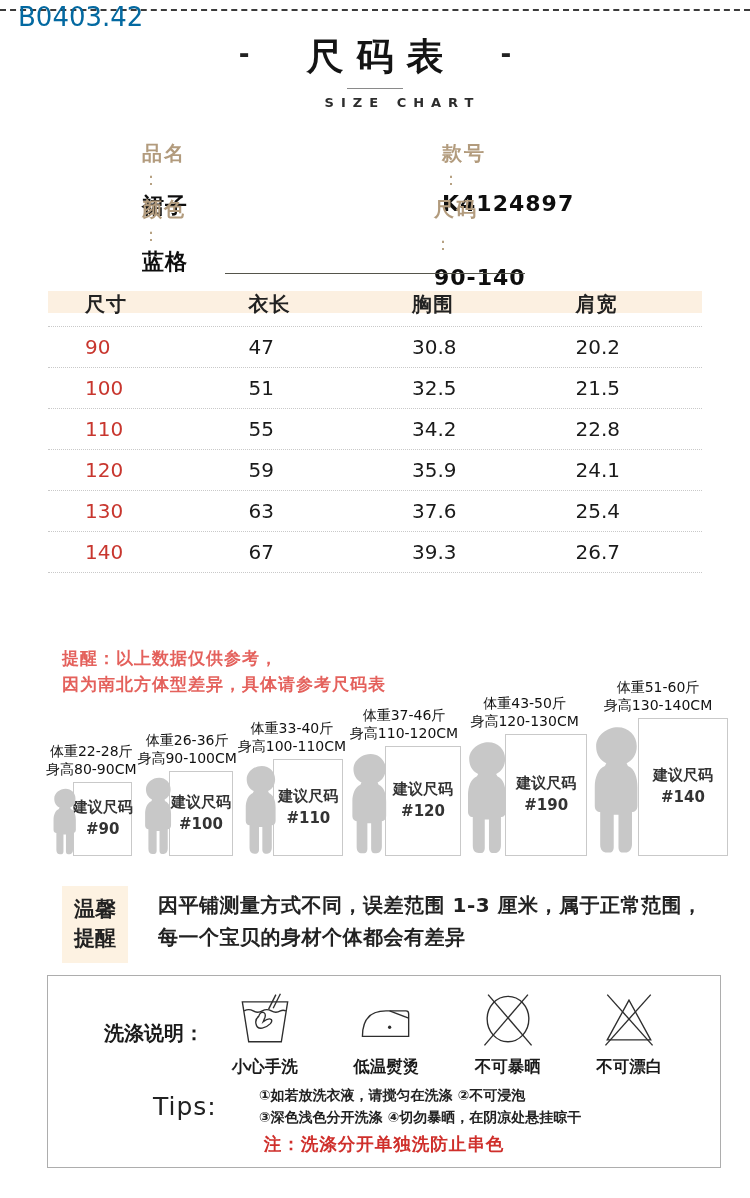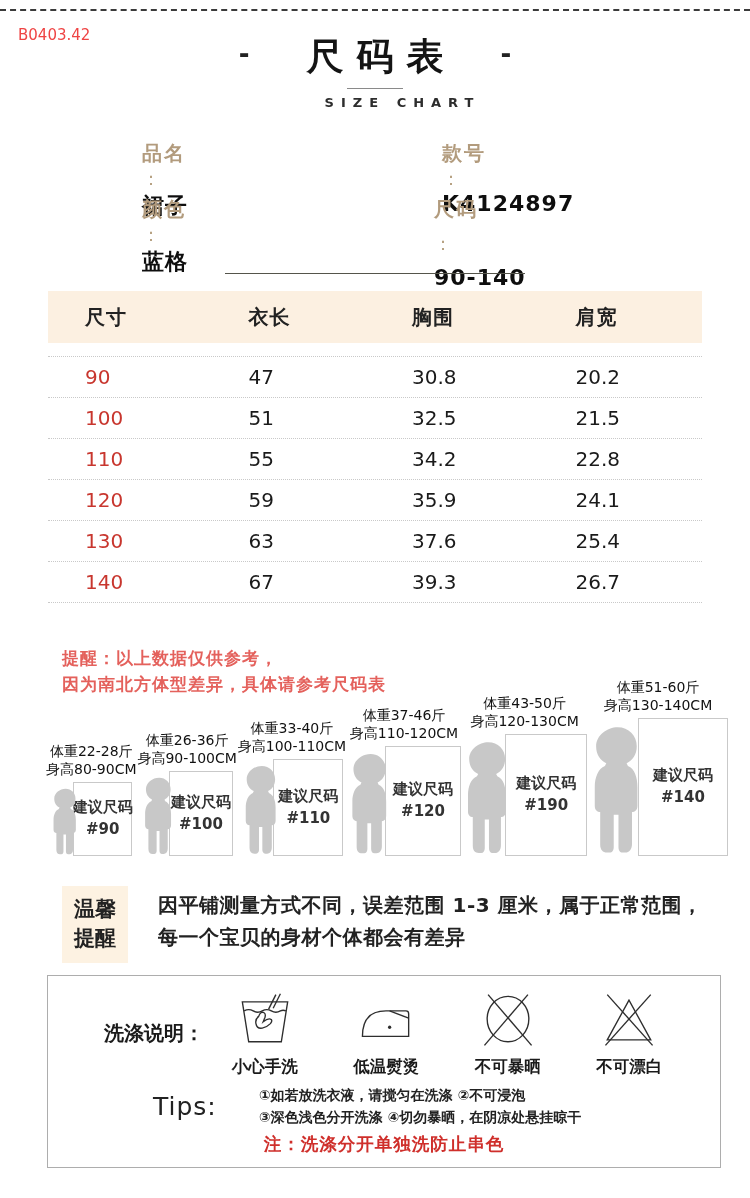--- a/index.html
+++ b/index.html
@@ -1,41 +1,41 @@
 <!DOCTYPE html>
 <html><head>
 <meta charset="utf-8">
 <style>
   html,body{margin:0;padding:0;background:#fff;}
   .page{position:relative;width:750px;height:1198px;background:#fff;overflow:hidden;
         font-family:"DejaVu Sans","Liberation Sans",sans-serif;color:#1a1a1a;}
 
   
   .top-dash{position:absolute;top:9px;left:0;width:750px;border-top:2px dashed #3b3b3b;}
-  .code{position:absolute;top:26px;left:18px;font-size:15px;color:#ef4444;}
+  .code{position:absolute;top:2px;left:18px;font-size:26px;color:#0369a1;}
 
   
   .hdr{position:absolute;top:36px;left:0;width:750px;text-align:center;}
   .hdr-row{display:flex;justify-content:center;align-items:center;gap:44px;}
   .hdr-dash{font-size:26px;font-weight:bold;color:#222;line-height:1;transform:translateY(-3px);}
   .hdr-title{font-size:37px;font-weight:bold;letter-spacing:13px;text-indent:13px;color:#141414;line-height:1.15;}
   .hdr-line{width:56px;height:1px;background:#8a8a8a;margin:9px auto 6px auto;}
   .hdr-sub{font-size:13px;letter-spacing:7px;text-indent:7px;font-weight:600;color:#2d2d2d;margin-left:48px;}
 
   
   .pfield{position:absolute;display:flex;align-items:baseline;flex-direction:column;}
   .plabel{font-size:20px;font-weight:bold;color:#b29b7d;letter-spacing:2px;}
   .pcolon{font-size:18px;color:#b7a283;margin:0 8px 0 4px;}
   .pvalue{font-size:22px;font-weight:bold;color:#0e0e0e;letter-spacing:1px;}
 
   .deco-line{position:absolute;top:273px;left:225px;width:300px;border-top:1px solid #55554b;}
 
   
   .size-table{position:absolute;top:291px;left:48px;width:654px;}
-  .st-header{display:grid;grid-template-columns:repeat(4,1fr);background:#fcf0e1;height:52px;align-items:center;}
+  .st-header{display:grid;grid-template-columns:repeat(4,1fr);background:#fcf0e1;height:22px;align-items:center;}
   .st-header>div{padding-left:37px;font-size:20px;font-weight:bold;color:#222;letter-spacing:1px;}
   .st-body{margin-top:13px;border-top:1px dotted #c9c9c9;}
   .st-row{display:grid;grid-template-columns:repeat(4,1fr);height:40px;align-items:center;border-bottom:1px dotted #c9c9c9;}
   .st-row>div{padding-left:37px;font-size:20px;color:#1a1a1a;}
   .st-row>div:first-child{color:#c8362e;}
 
   
   .reminder{position:absolute;top:646px;left:62px;font-size:17px;font-weight:bold;
             color:#e4615c;line-height:1.5;letter-spacing:1px;}
 

